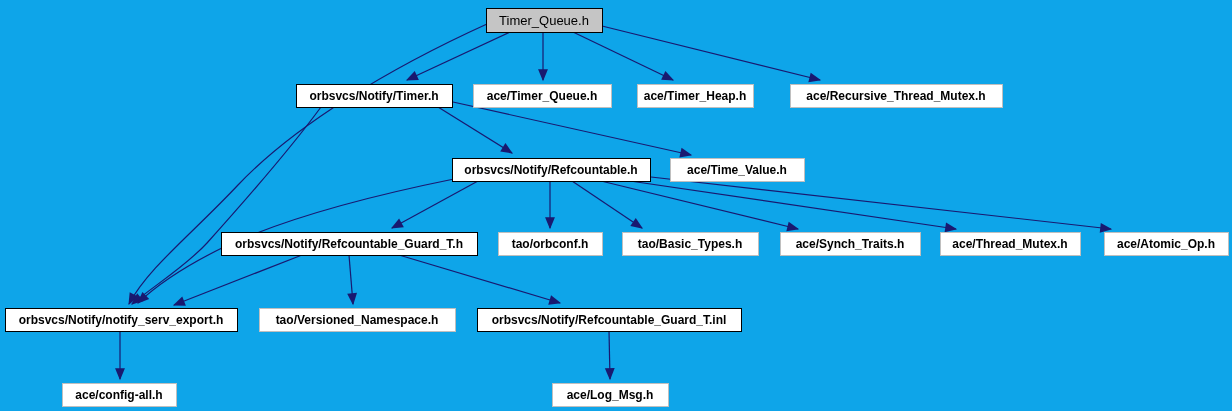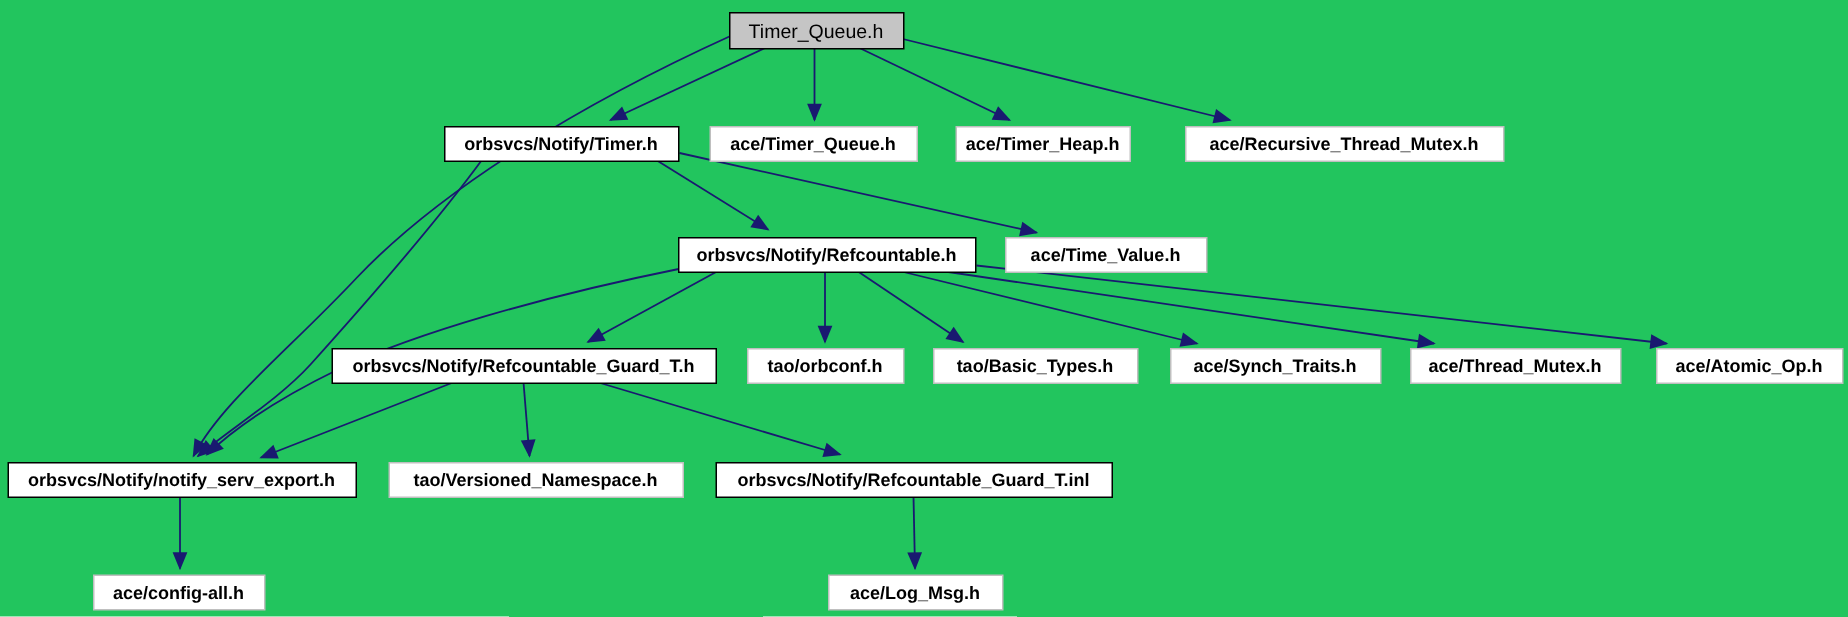--- a/index.html
+++ b/index.html
@@ -5,21 +5,21 @@
   html, body {
     margin: 0;
     padding: 0;
     background: #ffffff;
     font-family: "Liberation Sans", sans-serif;
   }
   .graph-wrap {
     position: relative;
     width: 1232px;
     height: 411px;
-    background: #22c55e;
+    background: #0ea5e9;
     overflow: hidden;
   }
   svg { display: block; }
   .edge {
     fill: none;
     stroke: #191970;
     stroke-width: 1.2px;
   }
   .node-rect {
     fill: #ffffff;

